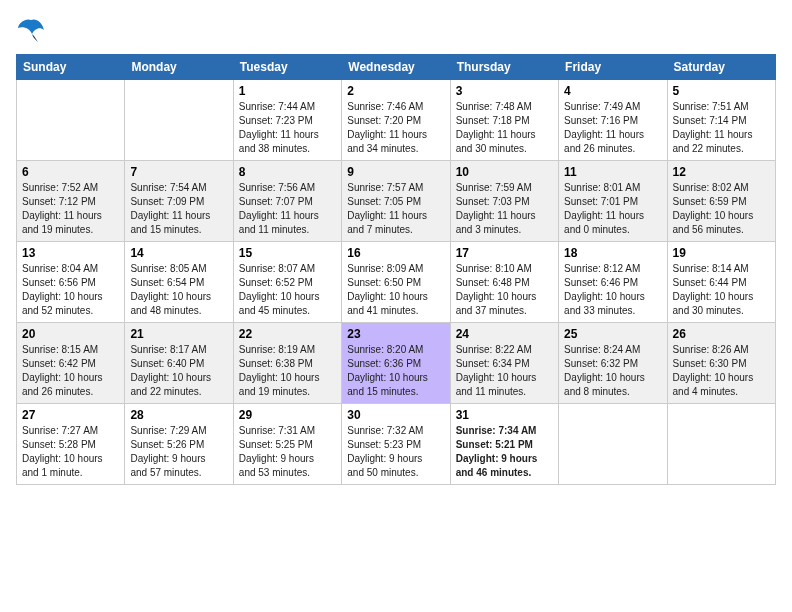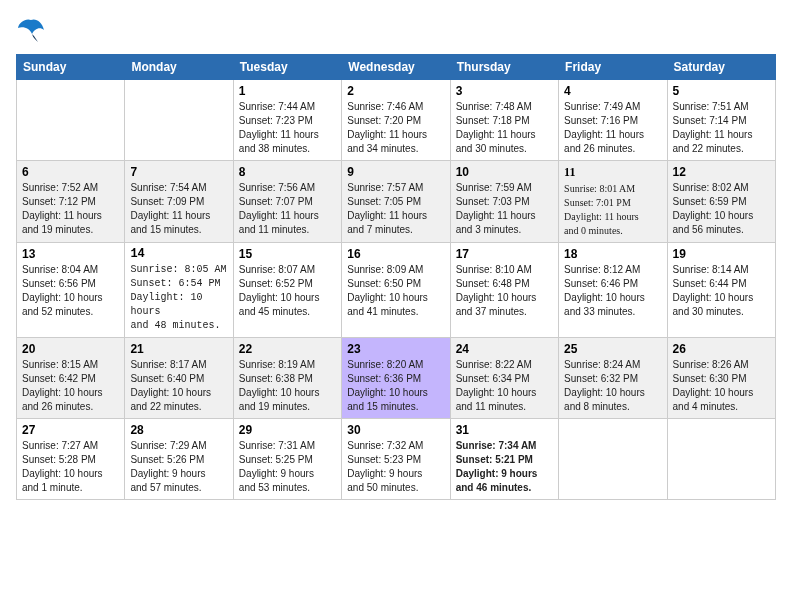--- a/index.html
+++ b/index.html
@@ -161,35 +161,35 @@
 Daylight: 11 hours
 and 11 minutes.</span></td>
         <td style="background: rgb(240, 240, 240);"><span class="day-num">9</span><span class="day-info" style="white-space: pre-line;">Sunrise: 7:57 AM
 Sunset: 7:05 PM
 Daylight: 11 hours
 and 7 minutes.</span></td>
         <td style="background: rgb(240, 240, 240);"><span class="day-num">10</span><span class="day-info" style="white-space: pre-line;">Sunrise: 7:59 AM
 Sunset: 7:03 PM
 Daylight: 11 hours
 and 3 minutes.</span></td>
-        <td style="background: rgb(240, 240, 240); font-family: Liberation Serif, serif;"><span class="day-num">11</span><span class="day-info" style="white-space: pre-line;">Sunrise: 8:01 AM
+        <td style="background: rgb(240, 240, 240);"><span class="day-num">11</span><span class="day-info" style="white-space: pre-line;">Sunrise: 8:01 AM
 Sunset: 7:01 PM
 Daylight: 11 hours
 and 0 minutes.</span></td>
         <td style="background: rgb(240, 240, 240);"><span class="day-num">12</span><span class="day-info" style="white-space: pre-line;">Sunrise: 8:02 AM
 Sunset: 6:59 PM
 Daylight: 10 hours
 and 56 minutes.</span></td>
       </tr>
       <tr>
         <td style="background: rgb(255, 255, 255);"><span class="day-num">13</span><span class="day-info" style="white-space: pre-line;">Sunrise: 8:04 AM
 Sunset: 6:56 PM
 Daylight: 10 hours
 and 52 minutes.</span></td>
-        <td style="background: rgb(255, 255, 255); font-family: Liberation Mono, monospace;"><span class="day-num">14</span><span class="day-info" style="white-space: pre-line;">Sunrise: 8:05 AM
+        <td style="background: rgb(255, 255, 255);"><span class="day-num">14</span><span class="day-info" style="white-space: pre-line;">Sunrise: 8:05 AM
 Sunset: 6:54 PM
 Daylight: 10 hours
 and 48 minutes.</span></td>
         <td style="background: rgb(255, 255, 255);"><span class="day-num">15</span><span class="day-info" style="white-space: pre-line;">Sunrise: 8:07 AM
 Sunset: 6:52 PM
 Daylight: 10 hours
 and 45 minutes.</span></td>
         <td style="background: rgb(255, 255, 255);"><span class="day-num">16</span><span class="day-info" style="white-space: pre-line;">Sunrise: 8:09 AM
 Sunset: 6:50 PM
 Daylight: 10 hours

